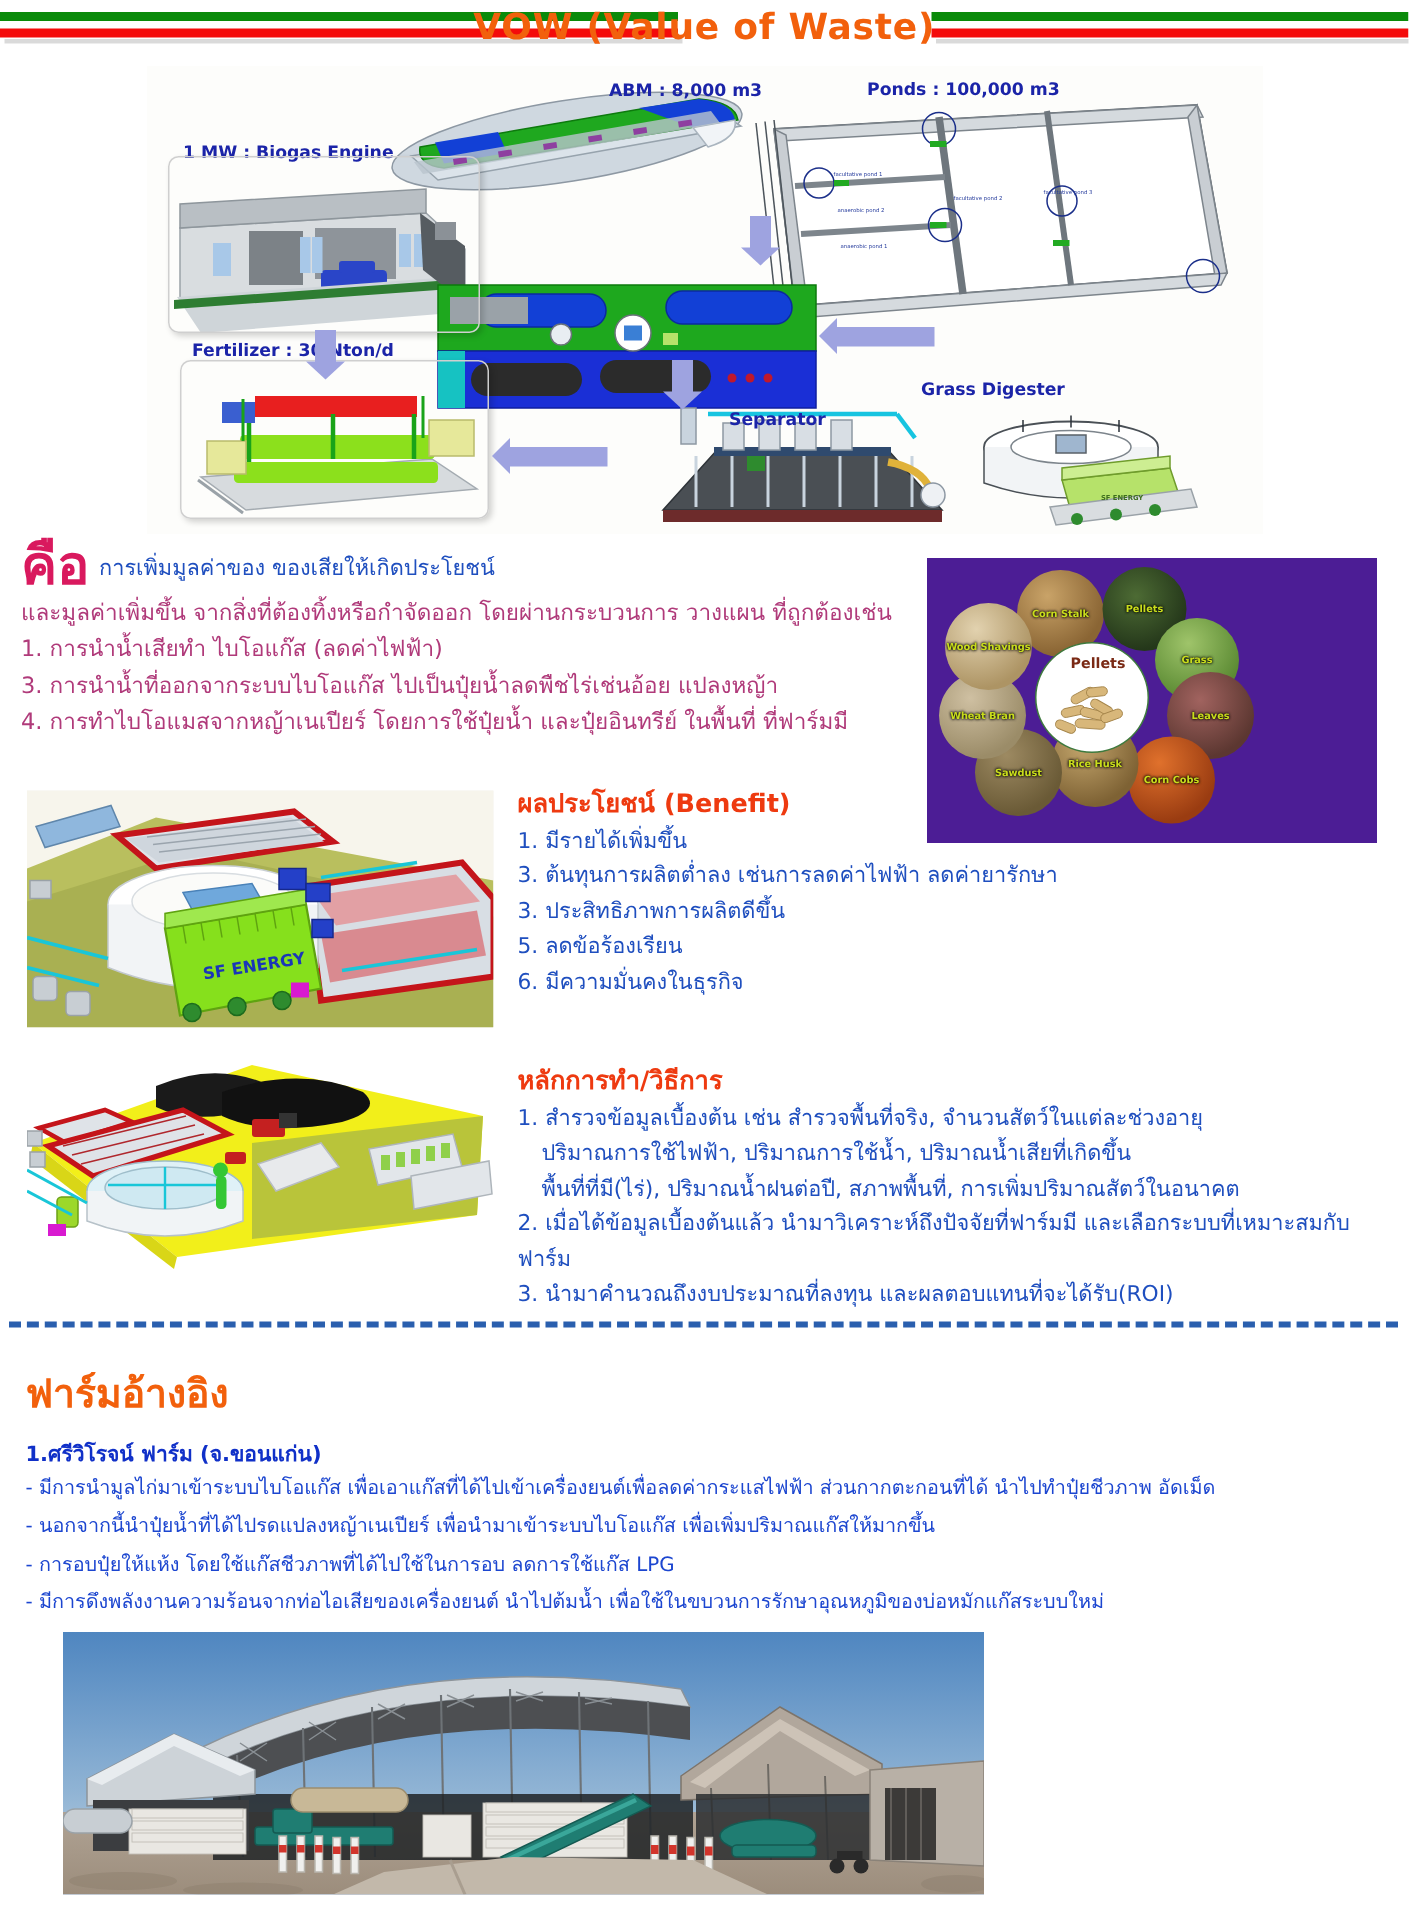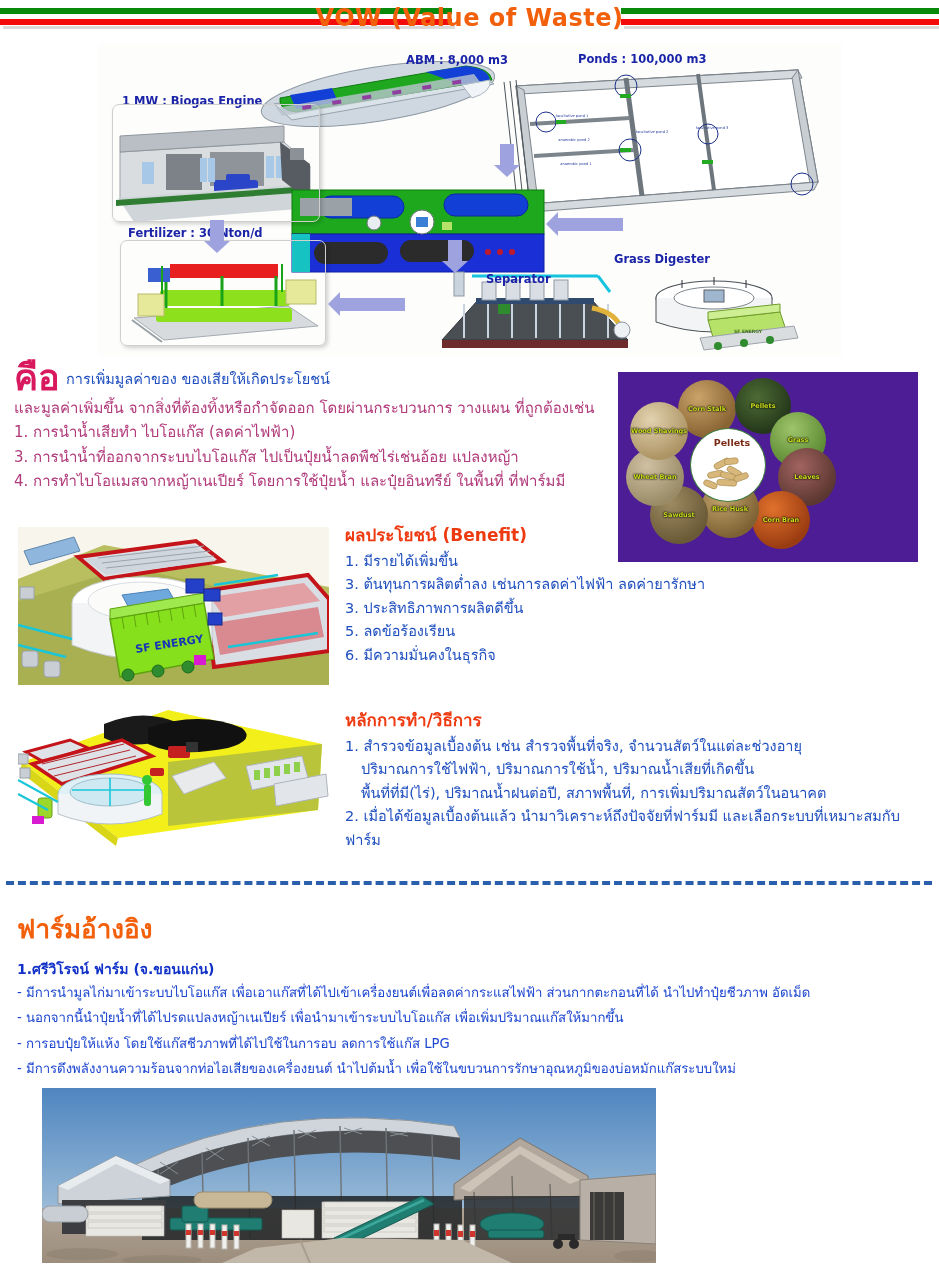--- a/index.html
+++ b/index.html
@@ -328,21 +328,21 @@
   <div class="pellet-circle" style="left:117px;top:6px;width:56px;height:56px;background:radial-gradient(circle at 40% 35%,#4d6b34,#24371a 72%);">
       <span>Pellets</span>
     </div>
   <div class="pellet-circle" style="left:152px;top:40px;width:56px;height:56px;background:radial-gradient(circle at 40% 30%,#9fc46a,#5b8a33 72%);">
       <span>Grass</span>
     </div>
   <div class="pellet-circle" style="left:160px;top:76px;width:58px;height:58px;background:radial-gradient(circle at 38% 32%,#a1635f,#5c3731 72%);">
       <span>Leaves</span>
     </div>
   <div class="pellet-circle" style="left:134px;top:119px;width:58px;height:58px;background:radial-gradient(circle at 36% 30%,#e0712c,#9a3c11 72%);">
-      <span>Corn Bran</span>
+      <span>Corn Cobs</span>
     </div>
   <div class="pellet-circle" style="left:83px;top:108px;width:58px;height:58px;background:radial-gradient(circle at 36% 30%,#c3a56c,#7e6234 72%);">
       <span>Rice Husk</span>
     </div>
   <div class="pellet-circle" style="left:32px;top:114px;width:58px;height:58px;background:radial-gradient(circle at 36% 30%,#9d8a62,#6a5a36 72%);">
       <span>Sawdust</span>
     </div>
   <div class="pellet-circle" style="left:8px;top:76px;width:58px;height:58px;background:radial-gradient(circle at 36% 30%,#cfc0a2,#9b8c68 72%);">
       <span>Wheat Bran</span>
     </div>
@@ -509,20 +509,21 @@
   </div>
 </div>
 
 <div class="method">
   <div class="sec-head">หลักการทำ/วิธีการ</div>
   <div class="sec-list">
     <div>1. สำรวจข้อมูลเบื้องต้น เช่น สำรวจพื้นที่จริง, จำนวนสัตว์ในแต่ละช่วงอายุ</div>
     <div style="padding-left:16px;">ปริมาณการใช้ไฟฟ้า, ปริมาณการใช้น้ำ, ปริมาณน้ำเสียที่เกิดขึ้น</div>
     <div style="padding-left:16px;">พื้นที่ที่มี(ไร่), ปริมาณน้ำฝนต่อปี, สภาพพื้นที่, การเพิ่มปริมาณสัตว์ในอนาคต</div>
     <div>2. เมื่อได้ข้อมูลเบื้องต้นแล้ว นำมาวิเคราะห์ถึงปัจจัยที่ฟาร์มมี และเลือกระบบที่เหมาะสมกับฟาร์ม</div>
+    <div>3. นำมาคำนวณถึงงบประมาณที่ลงทุน และผลตอบแทนที่จะได้รับ(ROI)</div>
   </div>
 </div>
 
 <div class="divider"></div>
 
 <div class="farm-head">ฟาร์มอ้างอิง</div>
 <div class="farm-sub">1.ศรีวิโรจน์ ฟาร์ม  (จ.ขอนแก่น)</div>
 <div class="farm-lines">
   <div>- มีการนำมูลไก่มาเข้าระบบไบโอแก๊ส เพื่อเอาแก๊สที่ได้ไปเข้าเครื่องยนต์เพื่อลดค่ากระแสไฟฟ้า ส่วนกากตะกอนที่ได้ นำไปทำปุ๋ยชีวภาพ อัดเม็ด</div>
   <div>- นอกจากนี้นำปุ๋ยน้ำที่ได้ไปรดแปลงหญ้าเนเปียร์ เพื่อนำมาเข้าระบบไบโอแก๊ส เพื่อเพิ่มปริมาณแก๊สให้มากขึ้น</div>

